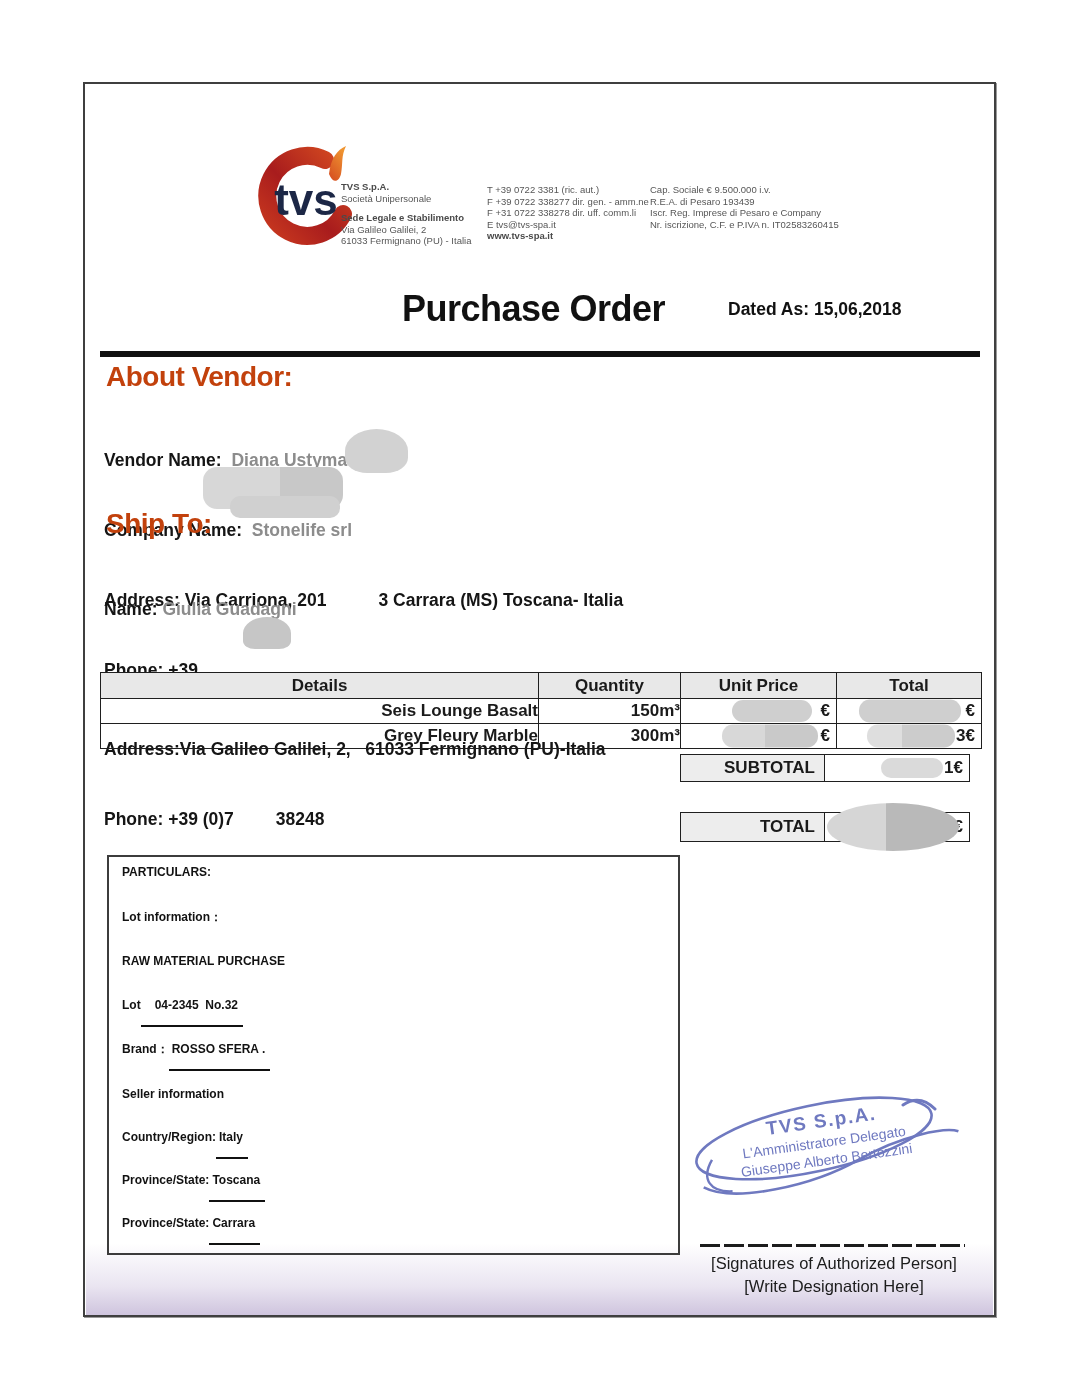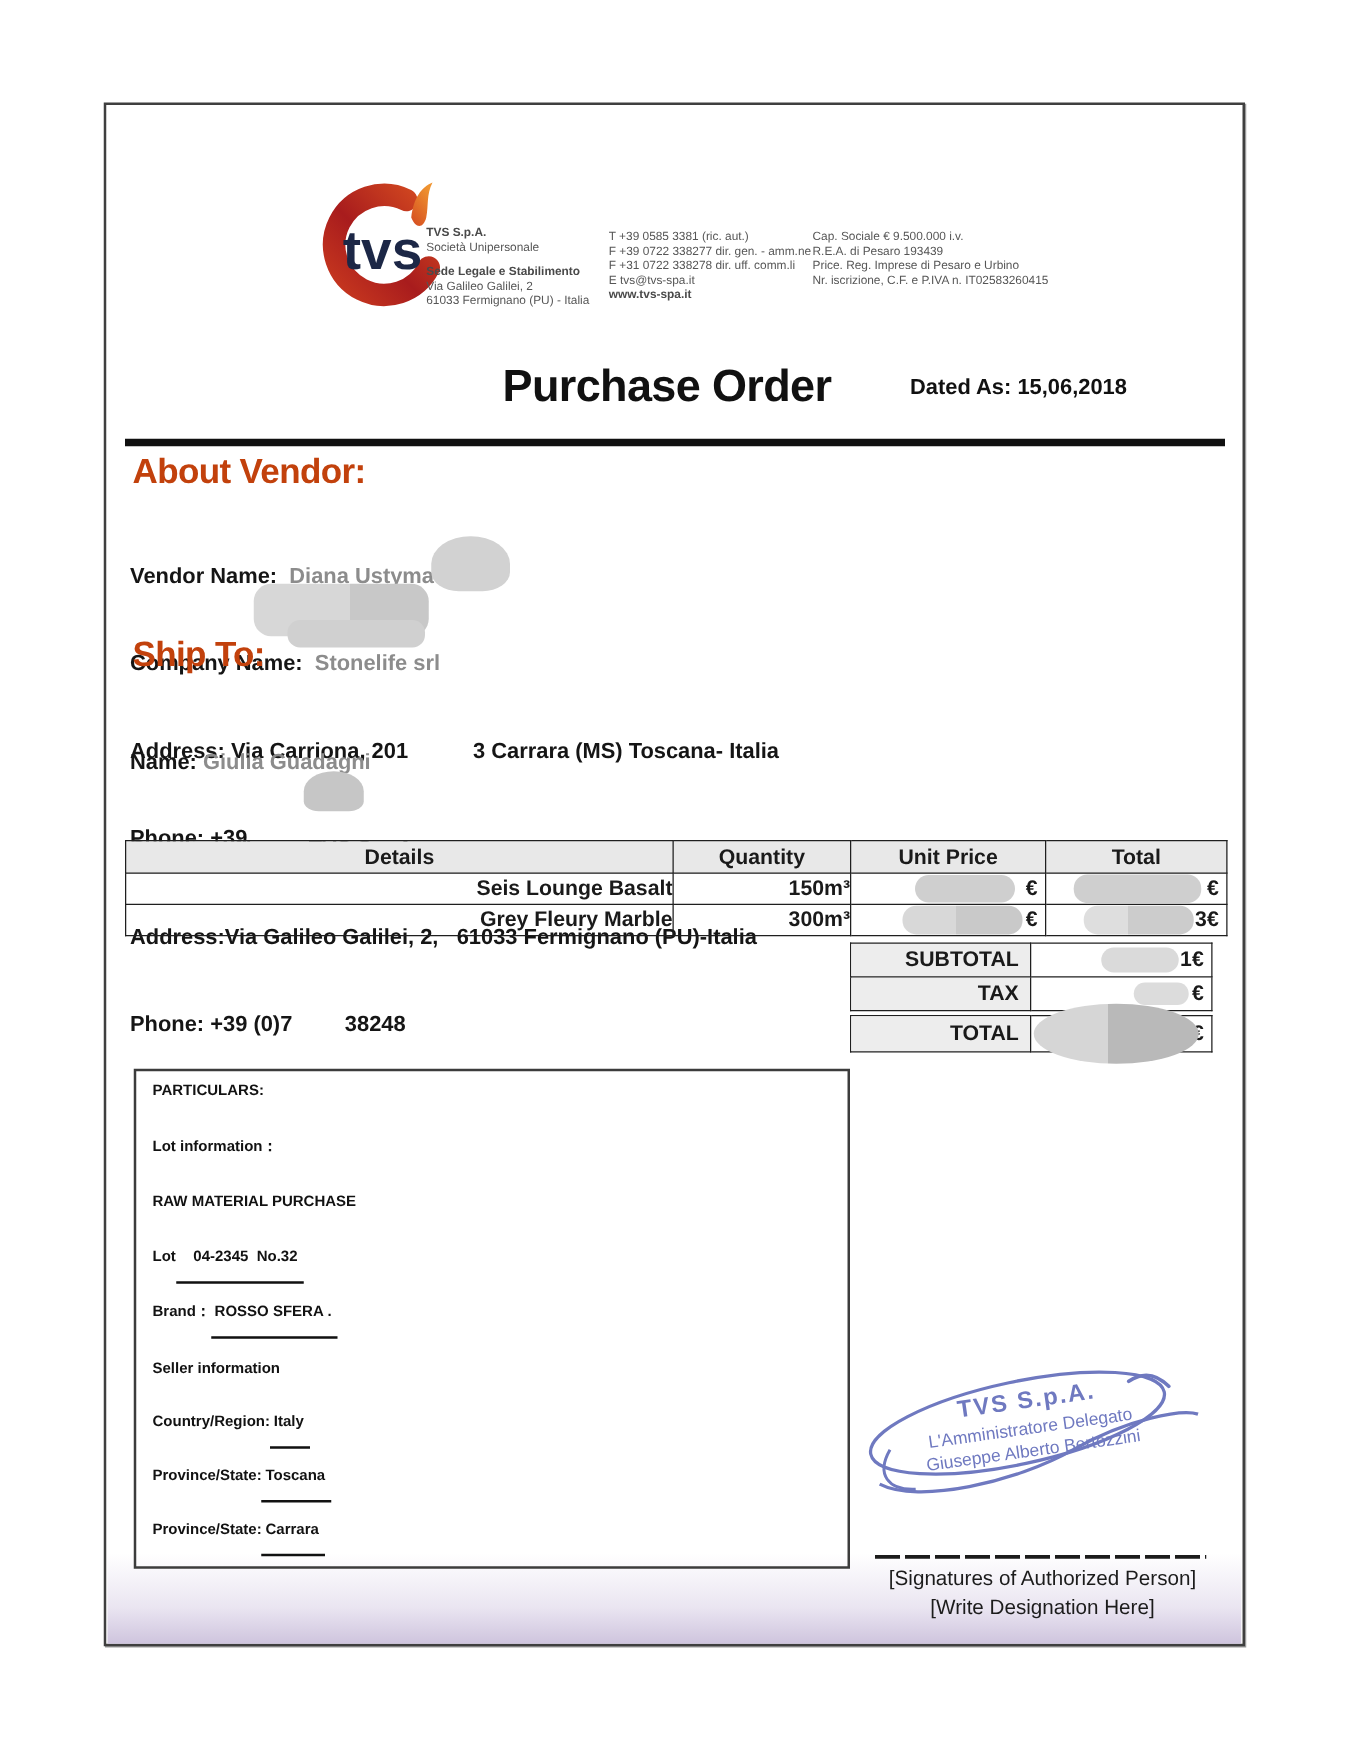--- a/index.html
+++ b/index.html
@@ -94,31 +94,31 @@
   <div class="lh-col" style="left:341px; top:181px;">
     <div class="b">TVS S.p.A.</div>
     <div>Società Unipersonale</div>
     <div class="lh-gap"></div>
     <div class="b">Sede Legale e Stabilimento</div>
     <div>Via Galileo Galilei, 2</div>
     <div>61033 Fermignano (PU) - Italia</div>
   </div>
 
   <div class="lh-col" style="left:487px; top:184px;">
-    <div>T  +39 0585 3381 (ric. aut.)</div>
+    <div>T  +39 0722 3381 (ric. aut.)</div>
     <div>F  +39 0722 338277 dir. gen. - amm.ne</div>
     <div>F  +31 0722 338278 dir. uff. comm.li</div>
     <div>E  tvs@tvs-spa.it</div>
     <div class="b">www.tvs-spa.it</div>
   </div>
 
   <div class="lh-col" style="left:650px; top:184px;">
     <div>Cap. Sociale € 9.500.000 i.v.</div>
     <div>R.E.A. di Pesaro 193439</div>
-    <div>Price. Reg. Imprese di Pesaro e Urbino</div>
+    <div>Iscr. Reg. Imprese di Pesaro e Company</div>
     <div>Nr. iscrizione, C.F. e P.IVA n. IT02583260415</div>
   </div>
 
   <div class="po-title">Purchase Order</div>
   <div class="dated">
     <span>Dated As:</span>
     <span>15,06,2018</span>
   </div>
   <div class="thick-rule"></div>
 
@@ -163,24 +163,20 @@
       <td class="money"><span class="cell-blob" style="right:26px; width:88px; height:23px; background:linear-gradient(90deg,#dedede 0 40%,#cccccc 40%);"></span><span>3€</span></td>
     </tr>
   </tbody>
     </table>
 
   <table class="summary" style="top:754px;">
     <tbody>
         <tr>
       <td class="sum-label">SUBTOTAL</td>
       <td class="sum-value"><span class="cell-blob" style="right:26px; width:62px; height:20px; background:#dadada;"></span><span>1€</span></td>
-    </tr>
-    <tr>
-      <td class="sum-label">TAX</td>
-      <td class="sum-value"><span class="cell-blob" style="right:18px; width:44px; height:18px; background:#dcdcdc;"></span><span>€</span></td>
     </tr>
   </tbody>
     </table>
 
   <table class="summary" style="top:812px;">
     <tbody>
         <tr>
       <td class="sum-label" style="height:29px;">TOTAL</td>
       <td class="sum-value" style="height:29px;"><span class="cell-blob" style="right:10px; width:132px; height:48px; border-radius:50%; background:linear-gradient(90deg,#d6d6d6 0 45%,#b9b9b9 45%);"></span><span>€</span></td>
     </tr>

